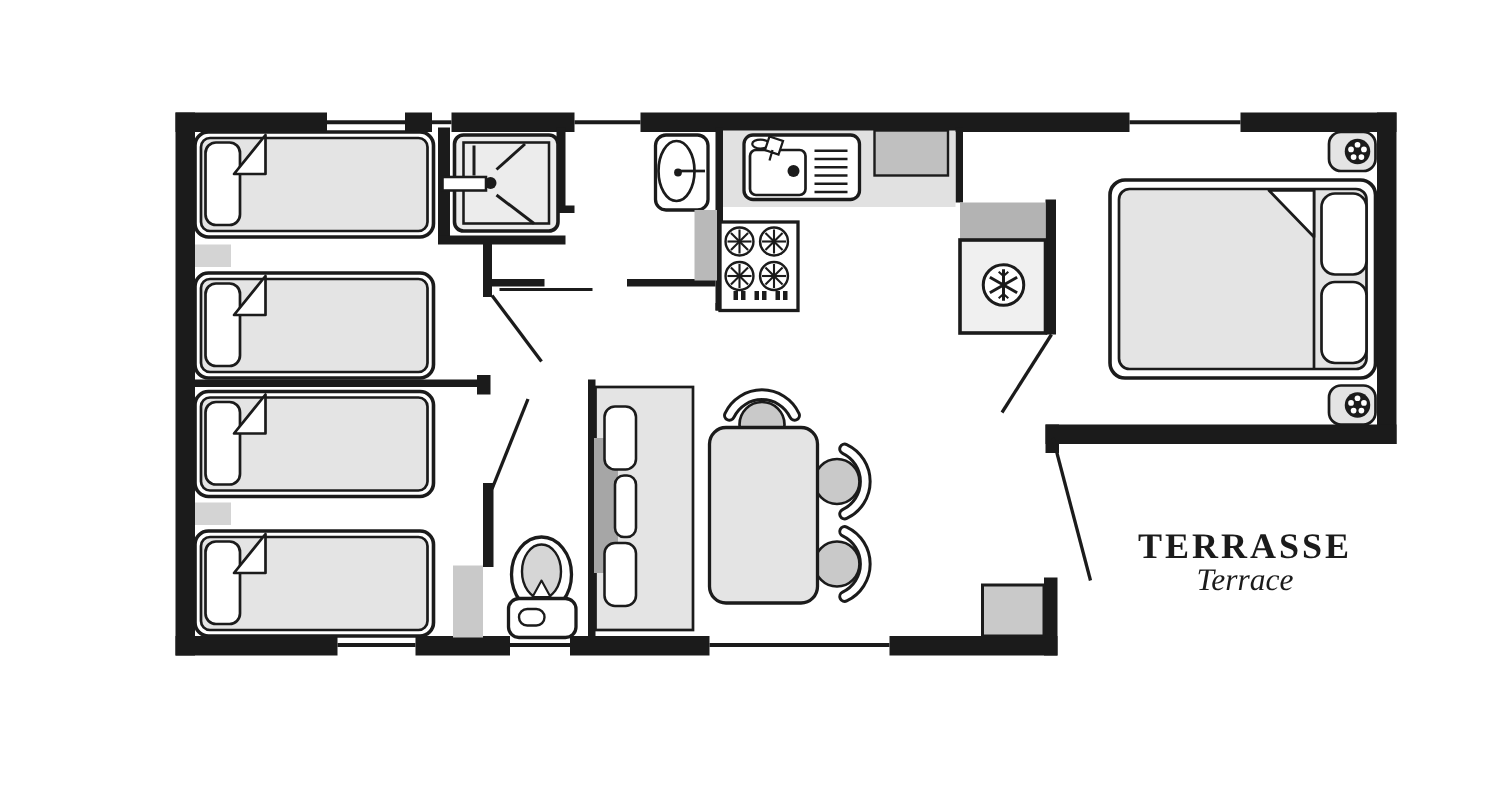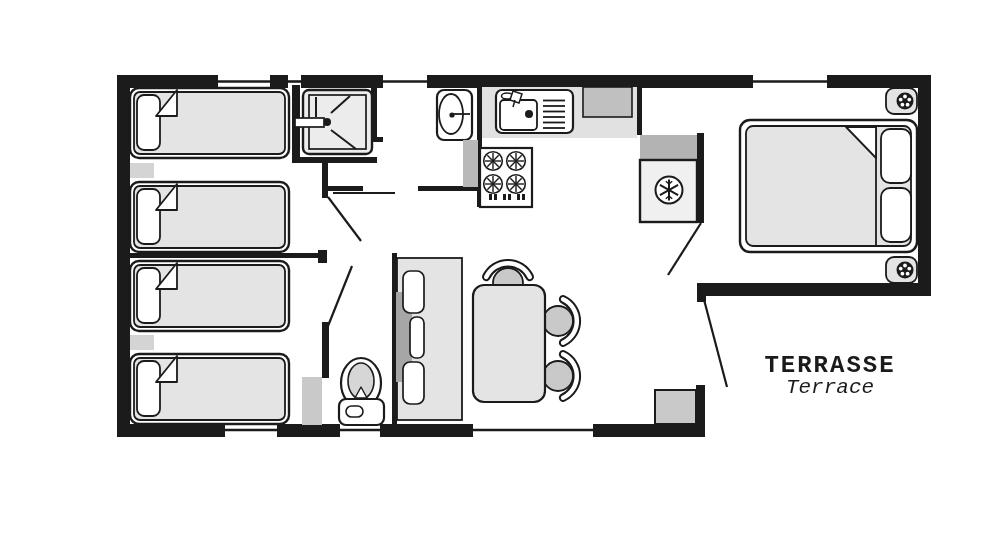--- a/index.html
+++ b/index.html
@@ -1,17 +1,17 @@
 <!DOCTYPE html>
 <html><head>
 <meta charset="utf-8">
 <style>
   html,body{margin:0;padding:0;background:#ffffff;}
   .stage{position:relative;width:1000px;height:484px;background:#ffffff;overflow:hidden;
-         font-family:Liberation Mono, monospace;}
+         font-family:Liberation Serif, serif;}
   svg{position:absolute;left:0;top:0;}
   .wall{fill:#1b1b1b;stroke:none;}
   .win{stroke:#1b1b1b;stroke-width:2.6;}
   .thin{stroke:#1b1b1b;stroke-width:2;}
   .door{stroke:#1b1b1b;stroke-width:2.2;fill:none;}
   .o{stroke:#1b1b1b;fill:#ffffff;}
   .lg{fill:#e4e4e4;stroke:#1b1b1b;}
   .terr-title{font-weight:bold;font-size:24px;letter-spacing:2px;fill:#1b1b1b;}
   .terr-sub{font-style:italic;font-size:21px;fill:#1b1b1b;}
 </style>

